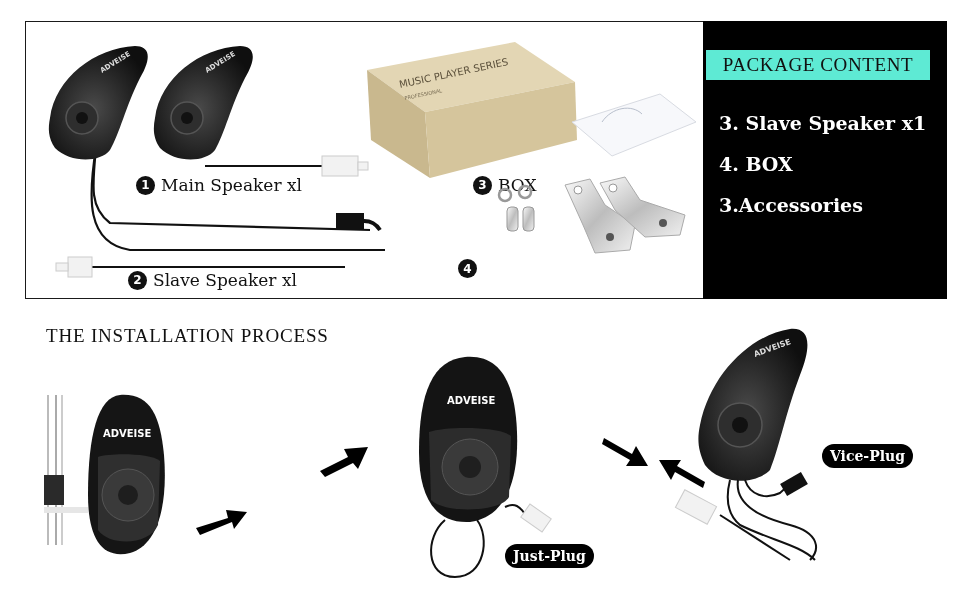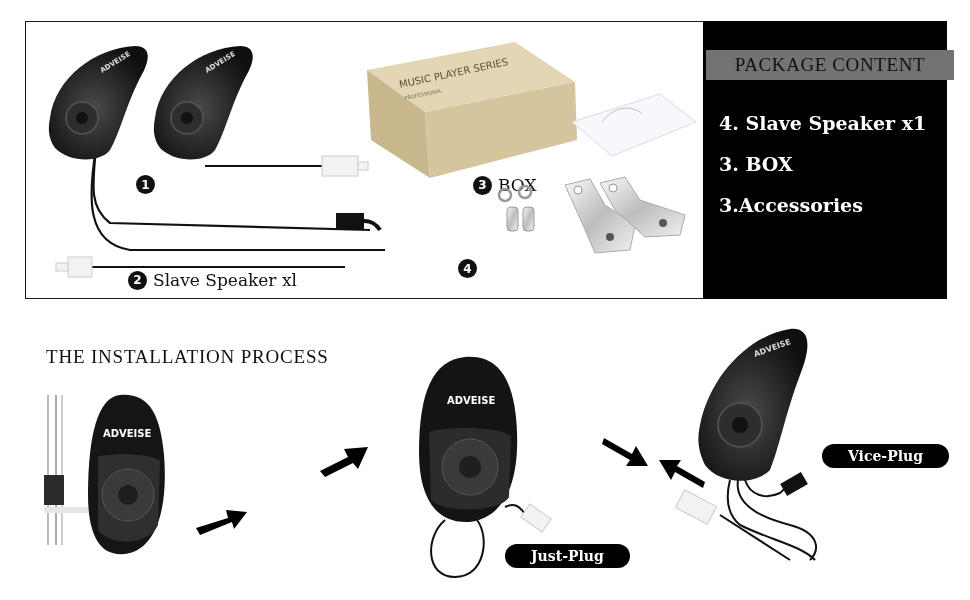--- a/index.html
+++ b/index.html
@@ -8,22 +8,22 @@
 
   .panel-top {
     position: absolute; left: 25px; top: 21px; width: 922px; height: 278px;
     border: 1.5px solid #1a1a1a; background: #fff;
   }
   .pkg-box {
     position: absolute; left: 703px; top: 21px; width: 244px; height: 278px;
     background: #000;
   }
   .pkg-title-bar {
-    position: absolute; left: 706px; top: 50px; width: 248px; height: 30px;
-    background: #737373; color: #111;
+    position: absolute; left: 706px; top: 50px; width: 224px; height: 30px;
+    background: #5eead4; color: #111;
     font-family: "Liberation Serif", serif; font-size: 19px; letter-spacing: 0.6px;
     display: flex; align-items: center; justify-content: center;
   }
   .pkg-list { position: absolute; left: 719px; top: 110px; list-style: none; }
   .pkg-list li {
     color: #fff; font-family: "DejaVu Serif", serif; font-weight: bold;
     font-size: 19px; height: 41px; line-height: 26px; white-space: nowrap;
   }
 
   .label {
@@ -31,27 +31,27 @@
     font-family: "DejaVu Serif", serif; font-size: 17px; color: #111; white-space: nowrap;
   }
   .num-badge {
     width: 19px; height: 19px; border-radius: 50%; background: #111; color: #fff;
     font-size: 12px; font-weight: bold; display: inline-flex; align-items: center; justify-content: center;
     font-family: "DejaVu Sans", sans-serif;
   }
 
   .section-title {
     position: absolute; left: 46px; top: 325px;
-    font-family: "Liberation Serif", serif; font-size: 19px; letter-spacing: 0.8px; color: #111; margin-top: 21px;
+    font-family: "Liberation Serif", serif; font-size: 19px; letter-spacing: 0.8px; color: #111;
   }
 
   .pill {
     position: absolute; background: #000; color: #fff; border-radius: 16px;
     font-family: "DejaVu Serif", serif; font-size: 14px; font-weight: bold;
-    padding: 4px 26px; white-space: nowrap;
+    padding: 4px 8px; white-space: nowrap;
   }
 
   svg { position: absolute; overflow: visible; }
 </style>
 </head>
 <body>
 
 <div class="panel-top"></div>
 
 <svg style="left:40px;top:38px;" width="300" height="250" viewBox="0 0 300 250">
@@ -86,20 +86,21 @@
   <rect x="318" y="124" width="10" height="8" fill="#f2f2f2" stroke="#ccc"></rect>
   <rect x="28" y="219" width="24" height="20" fill="#f2f2f2" stroke="#ccc"></rect>
   <rect x="16" y="225" width="12" height="8" fill="#f2f2f2" stroke="#ccc"></rect>
 
   <rect x="296" y="175" width="28" height="16" fill="#111"></rect>
   <path d="M324 183 C332 183, 336 186, 340 192" stroke="#111" stroke-width="4" fill="none"></path>
 </svg>
 
 <div class="label" style="left:136px;top:175px;">
   <span class="num-badge">1</span>
+  <span>Main Speaker xl</span>
 </div>
 <div class="label" style="left:128px;top:270px;">
   <span class="num-badge">2</span>
   <span>Slave Speaker xl</span>
 </div>
 
 <svg style="left:365px;top:40px;" width="215" height="140" viewBox="0 0 215 140">
   <polygon points="2,30 150,2 210,42 60,72" fill="#e3d6b4"></polygon>
   <polygon points="2,30 60,72 65,138 6,100" fill="#c9b88e"></polygon>
   <polygon points="60,72 210,42 212,100 65,138" fill="#d5c59c"></polygon>
@@ -137,22 +138,22 @@
   <circle cx="168" cy="48" r="4" fill="#555"></circle>
 </svg>
 
 <div class="label" style="left:458px;top:259px;">
   <span class="num-badge">4</span>
 </div>
 
 <div class="pkg-box"></div>
 <div class="pkg-title-bar">PACKAGE CONTENT</div>
 <ul class="pkg-list">
-  <li>4. Slave Speaker x1</li>
-  <li>3. BOX</li>
+  <li>3. Slave Speaker x1</li>
+  <li>4. BOX</li>
   <li>3.Accessories</li>
 </ul>
 
 <div class="section-title">THE INSTALLATION PROCESS</div>
 
 <svg style="left:40px;top:395px;" width="240" height="180" viewBox="0 0 240 180">
   <line x1="8" y1="0" x2="8" y2="150" stroke="#bbb" stroke-width="2"></line>
   <line x1="16" y1="0" x2="16" y2="150" stroke="#aaa" stroke-width="2"></line>
   <line x1="22" y1="0" x2="22" y2="150" stroke="#ccc" stroke-width="2"></line>
   <rect x="4" y="80" width="20" height="30" fill="#2a2a2a"></rect>

